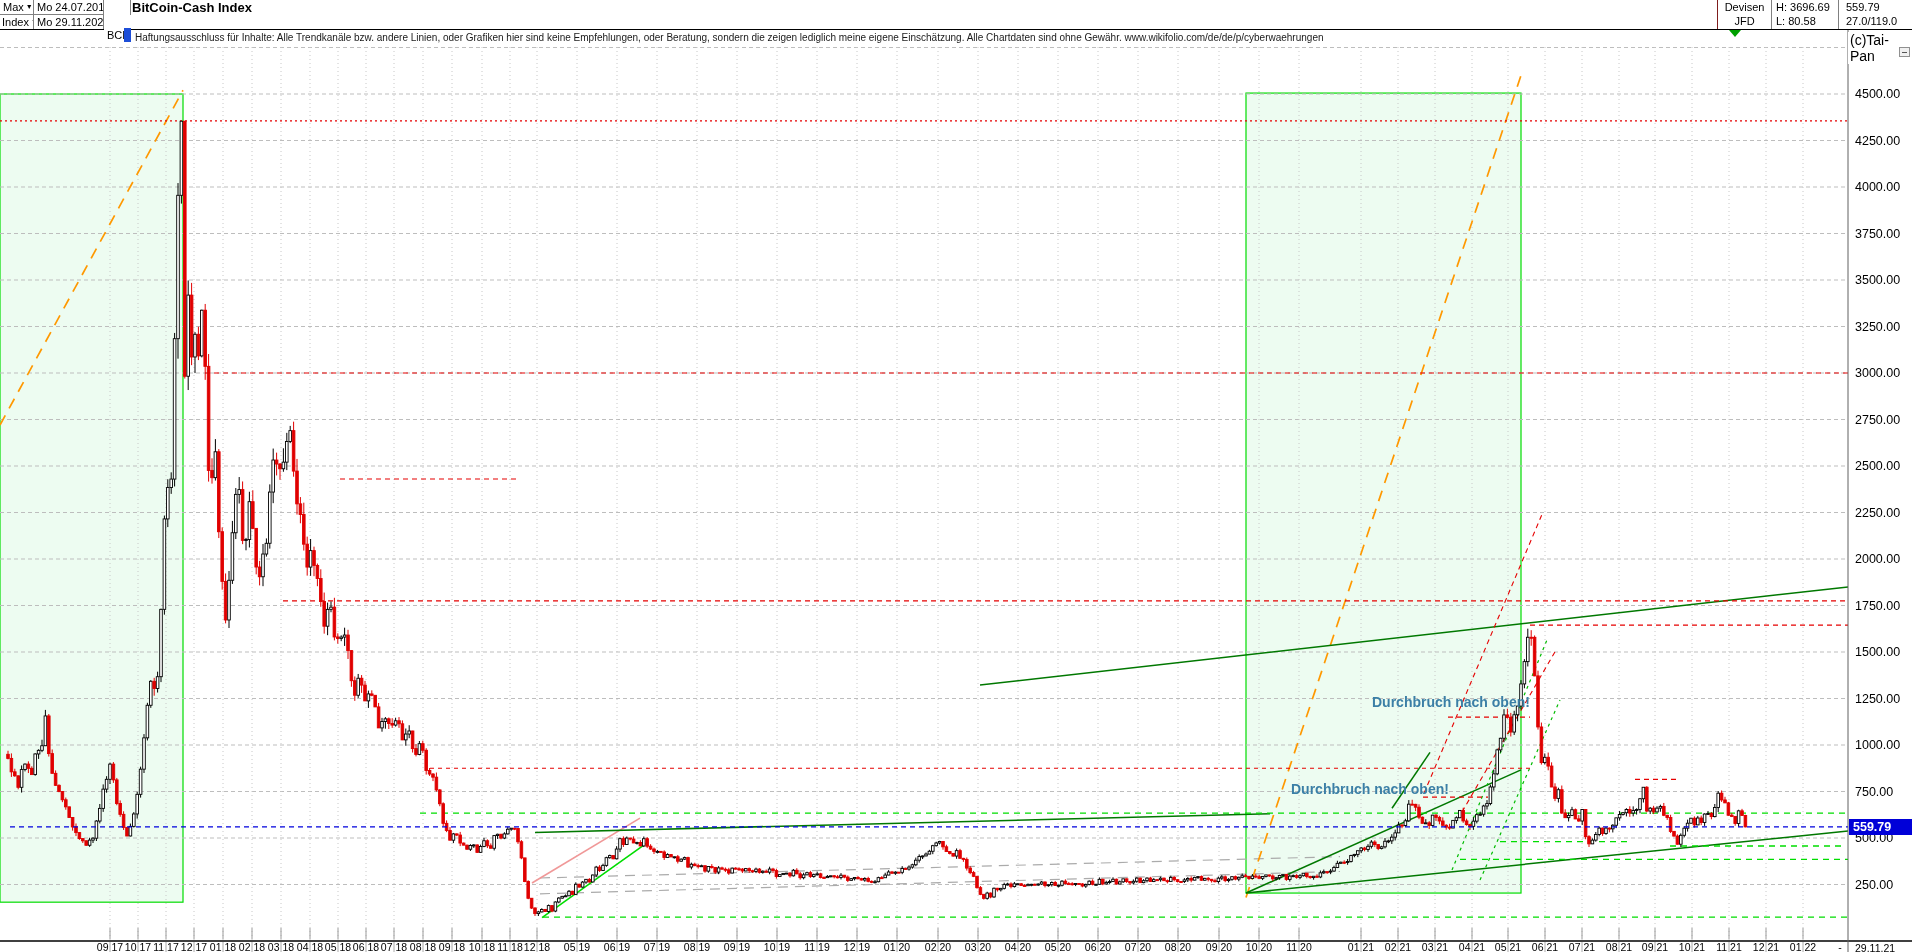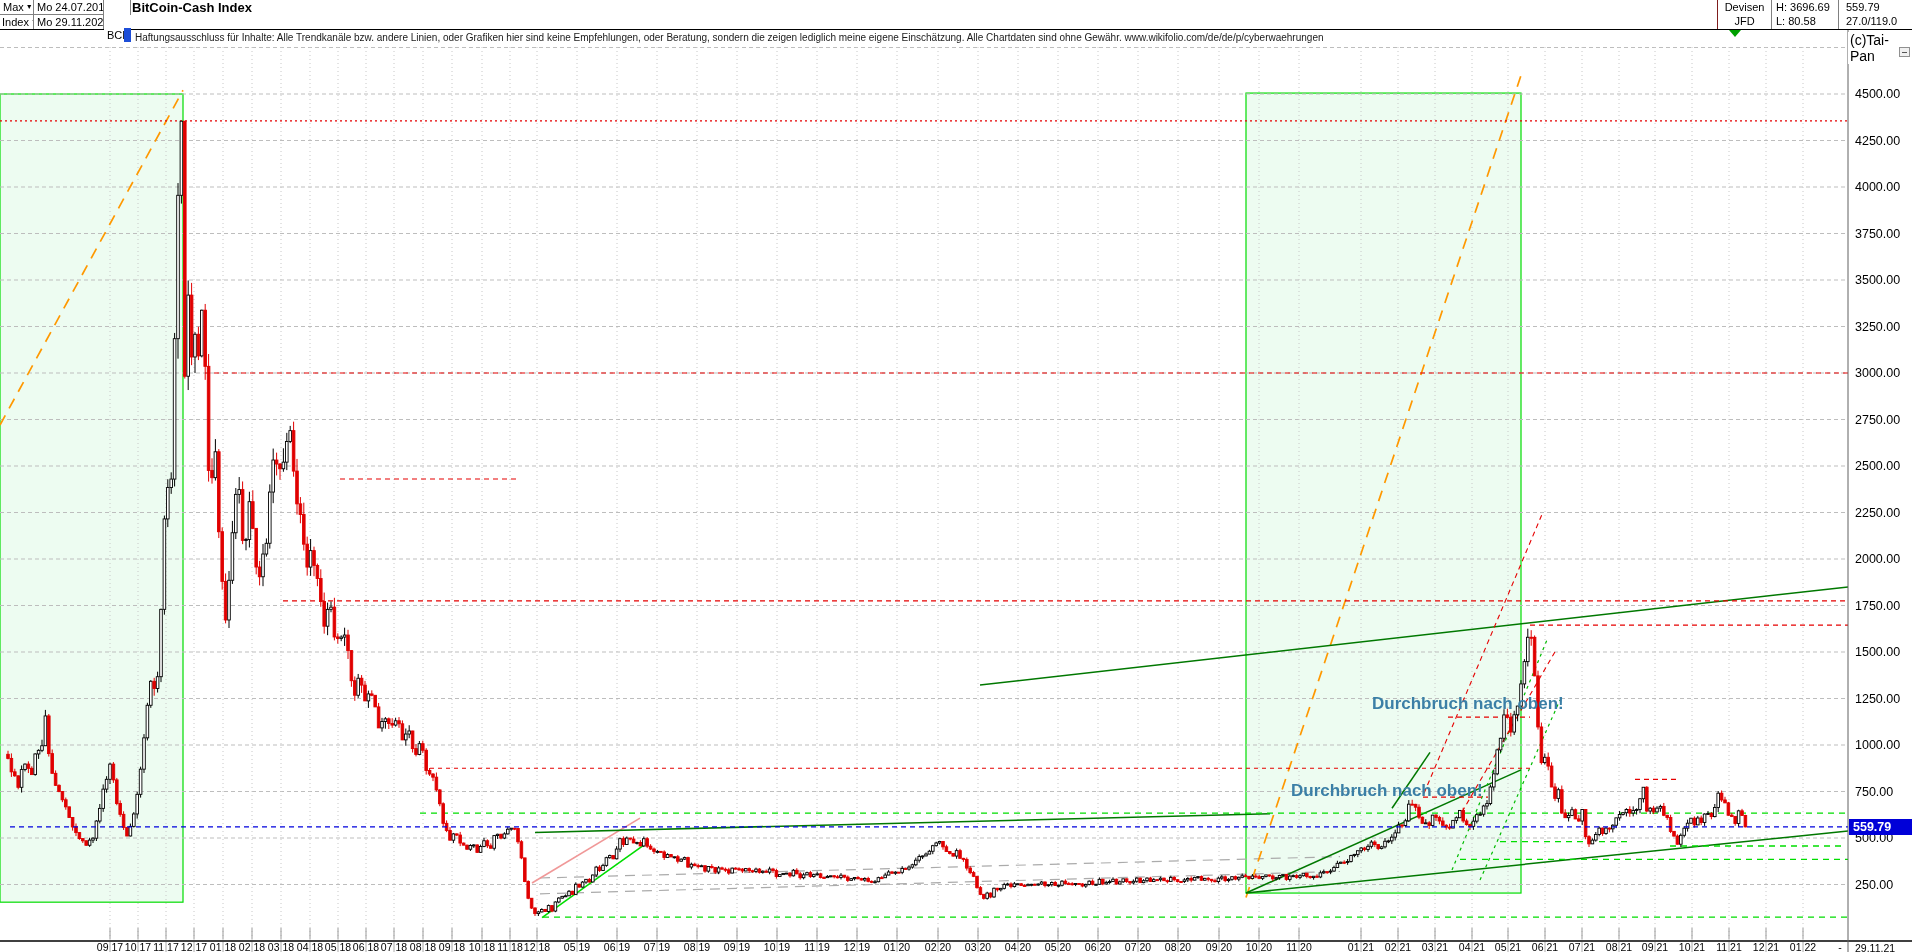--- a/index.html
+++ b/index.html
@@ -19,21 +19,21 @@
   #c-title{left:132px;top:1px;width:500px;height:16px;font-size:13px;font-weight:bold;}
   #c-devisen{left:1717px;top:0;width:55px;height:29px;border-left:1px solid #7f1d1d;border-right:1px solid #808080;text-align:center;}
   #c-hl{left:1772px;top:0;width:67px;height:29px;border-right:1px solid #808080;padding-left:4px;}
   #c-quote{left:1839px;top:0;width:73px;height:29px;padding-left:7px;}
   .drop-arrow{display:inline-block;font-size:7px;vertical-align:2px;margin-left:2px;color:#000;}
   
   #chart-svg{position:absolute;left:0;top:0;z-index:1;}
   #disclaimer{position:absolute;left:135px;top:32px;font-size:10px;color:#1a1a1a;
               white-space:nowrap;z-index:4;}
   #copyright{position:absolute;left:1848px;top:32px;font-size:14px;color:#000;z-index:5;background:#fff;padding:0 2px;}
-  .annotation{position:absolute;font-size:17px;font-weight:600;color:#3b7fa6;white-space:nowrap;z-index:4;}
+  .annotation{position:absolute;font-size:14px;font-weight:600;color:#3b7fa6;white-space:nowrap;z-index:4;}
   #price-tag{position:absolute;left:1849px;top:819px;width:62px;height:16px;background:#0000d8;
              color:#fff;font-size:12.5px;font-weight:bold;line-height:16px;padding-left:4px;z-index:5;}
   #axis-date{position:absolute;left:1855px;top:942px;font-size:10.5px;color:#000;z-index:5;}
   #collapse-icon{position:absolute;left:1899px;top:47px;width:11px;height:10px;background:#f0f0f0;
                  border:1px solid #909090;z-index:5;box-sizing:border-box;}
   #collapse-icon:before{content:"";position:absolute;left:2px;top:4px;width:5px;height:1px;background:#555;}
   #fork-marker{position:absolute;left:1729px;top:30px;width:0;height:0;z-index:5;
                border-left:6px solid transparent;border-right:6px solid transparent;border-top:7px solid #00a000;}
 </style>
 </head>

